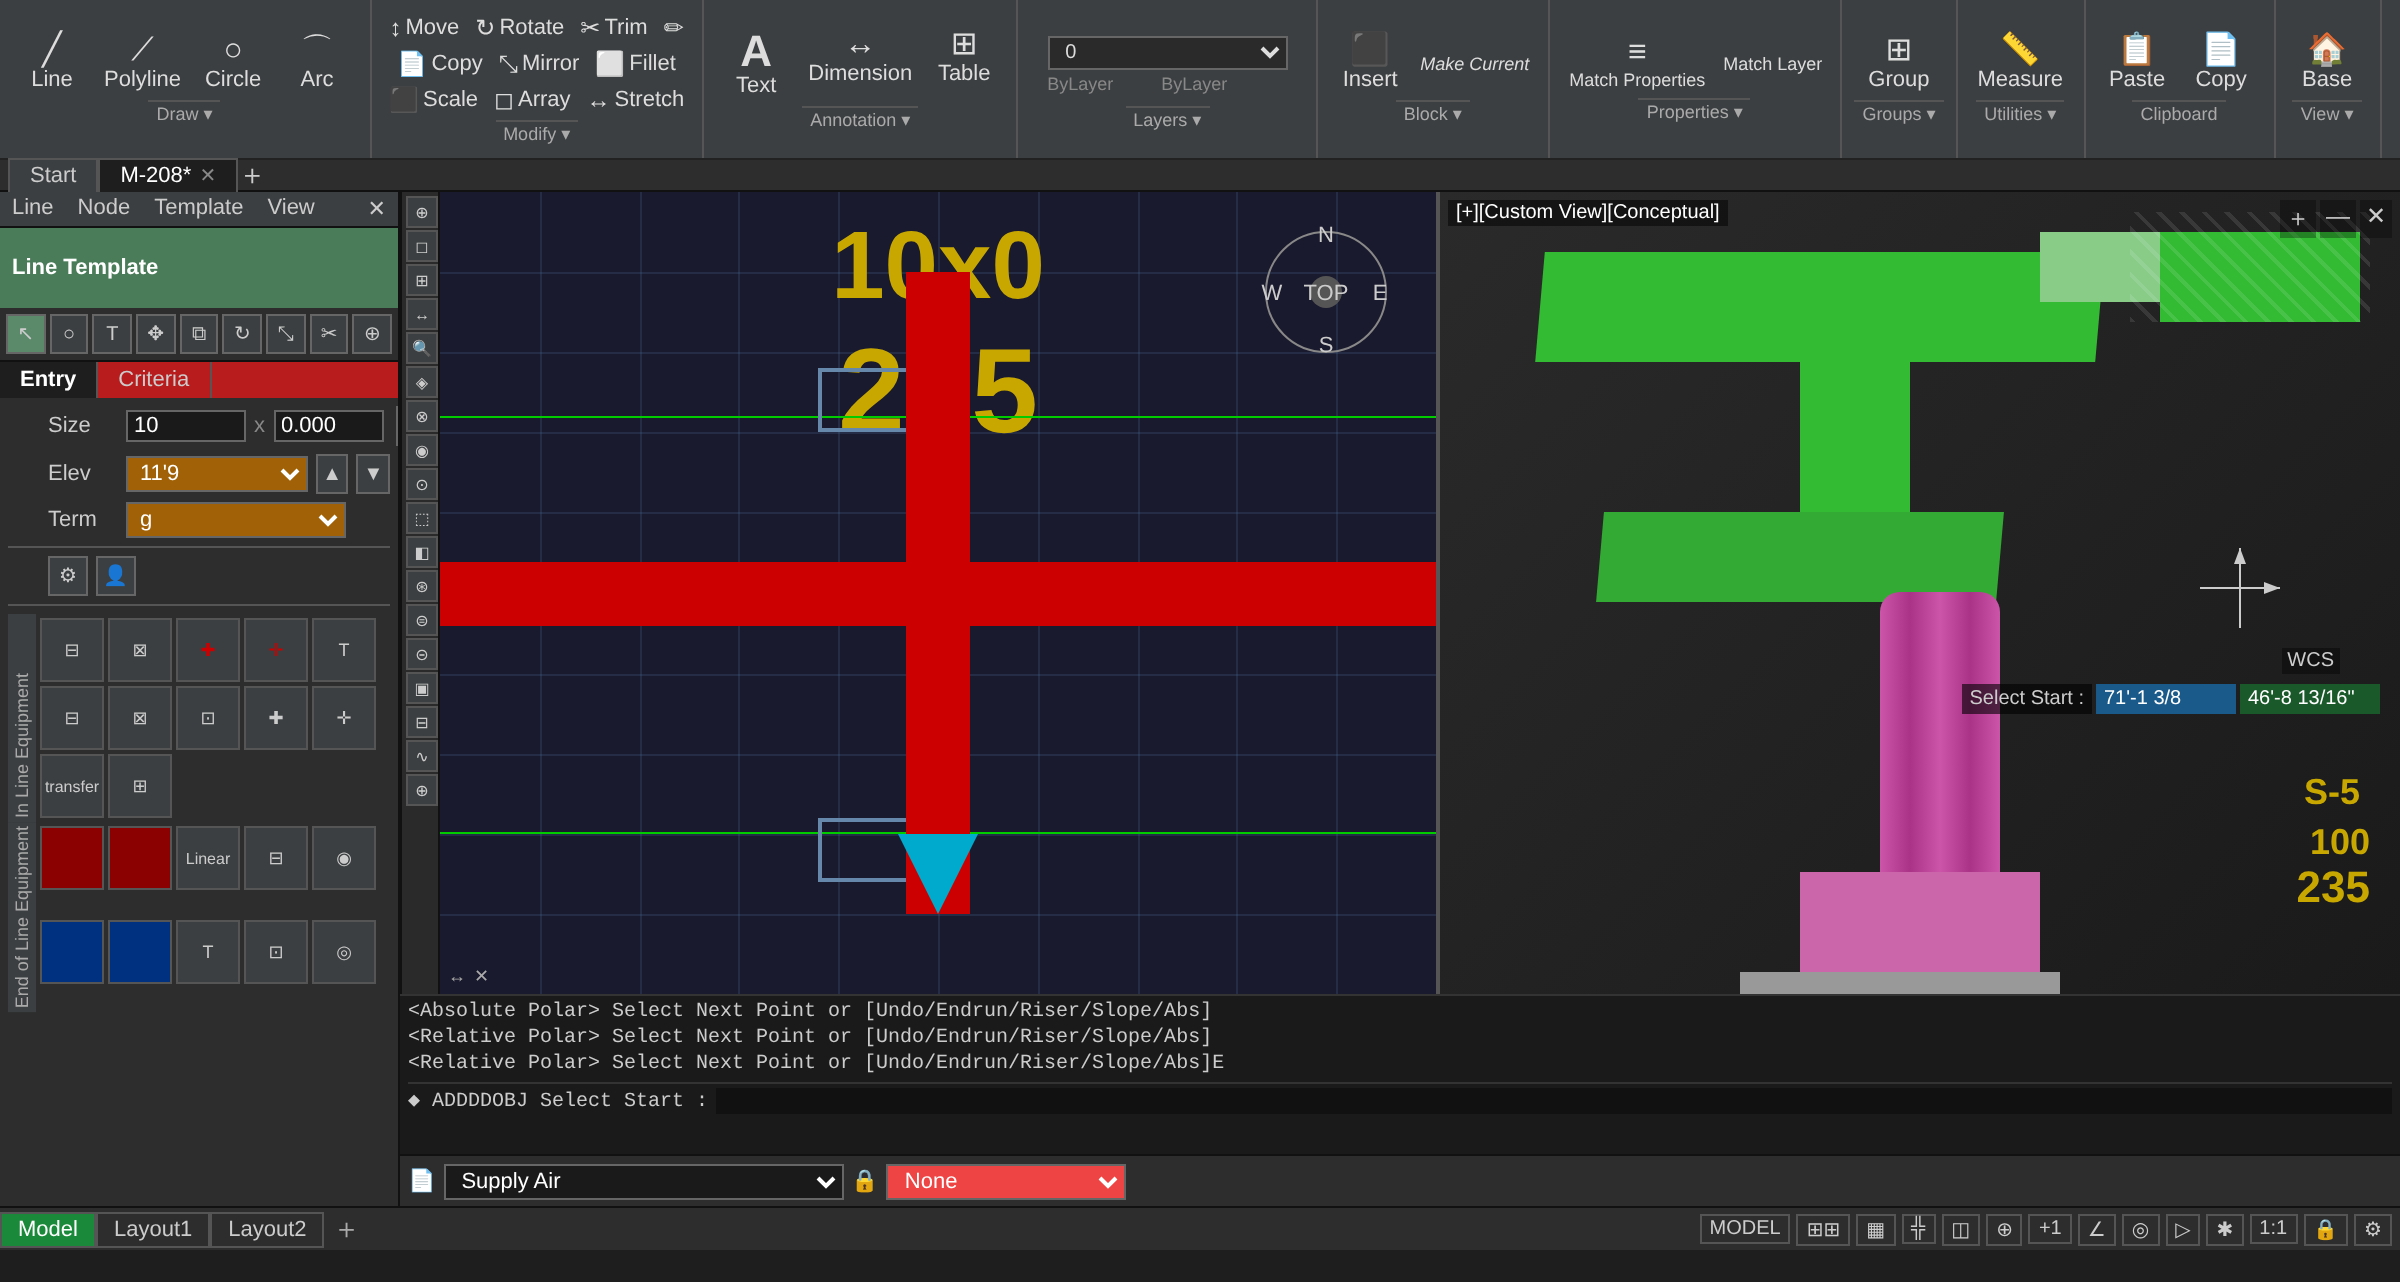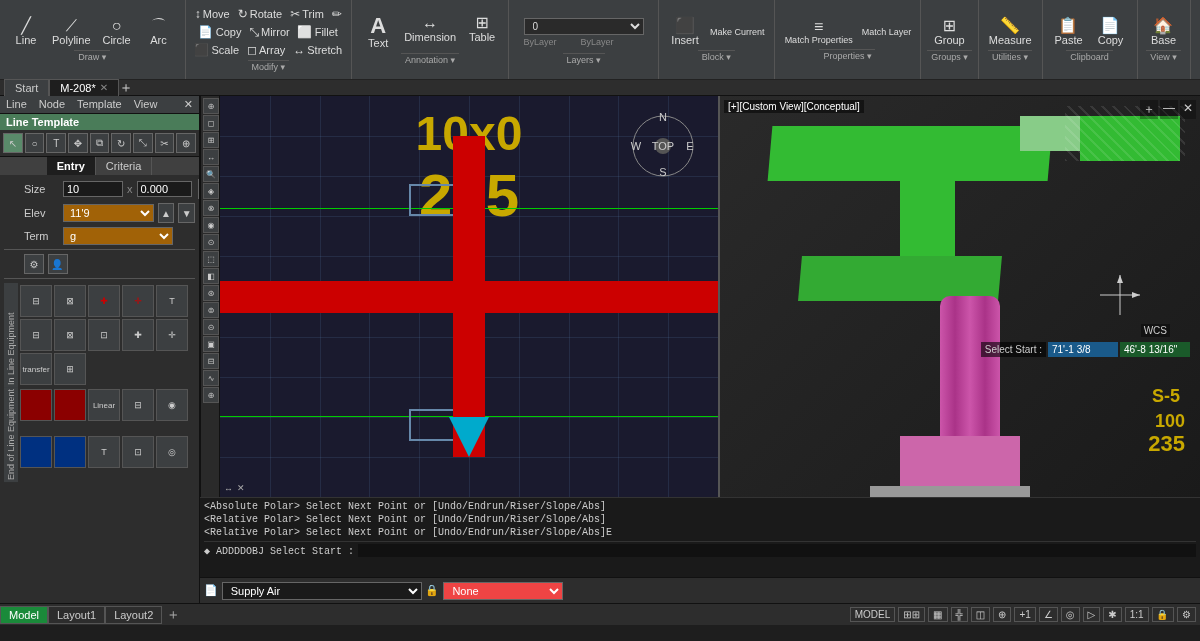--- a/index.html
+++ b/index.html
@@ -28,22 +28,22 @@
     .tab-add { cursor: pointer; color: #aaa; font-size: 14px; background: none; border: none; color: #ccc; }
 
     
     .main { display: flex; height: calc(641px - 80px - 28px - 26px); }
 
     
     .left-panel { width: 200px; background: #2d2d2d; border-right: 1px solid #111; display: flex; flex-direction: column; }
     .lp-menubar { display: flex; background: #3c3f41; border-bottom: 1px solid #111; }
     .lp-menu-item { padding: 2px 6px; cursor: pointer; color: #ccc; font-size: 11px; }
     .lp-close { margin-left: auto; padding: 2px 6px; cursor: pointer; color: #ccc; }
-    .lp-title { background: #4a7c59; color: #fff; padding: 2px 6px; font-size: 11px; font-weight: bold; }
-    .lp-tabs { display: flex; background: #404040; justify-content: center; }
+    .lp-title { background: #4a7c59; color: #fff; padding: 14px 6px; font-size: 11px; font-weight: bold; }
+    .lp-tabs { display: flex; background: #b91c1c; }
     .lp-tab { padding: 3px 10px; cursor: pointer; color: #ccc; border-right: 1px solid #555; font-size: 11px; }
     .lp-tab.active { background: #1e1e1e; color: #fff; font-weight: bold; }
     .lp-content { flex: 1; padding: 4px; overflow-y: auto; }
     .lp-row { display: flex; align-items: center; gap: 4px; margin-bottom: 4px; margin-left: 20px; }
     .lp-label { color: #ccc; min-width: 35px; font-size: 11px; }
     .lp-input { background: #1a1a1a; border: 1px solid #666; color: #fff; padding: 1px 3px; font-size: 11px; width: 60px; }
     .lp-select { background: #a16207; border: 1px solid #666; color: #fff; padding: 1px 2px; font-size: 11px; width: 110px; }
     .lp-icon-row { display: flex; gap: 2px; padding: 2px 0; }
     .lp-icon-btn { width: 20px; height: 20px; background: #3c3f41; border: 1px solid #666; cursor: pointer; display: flex; align-items: center; justify-content: center; font-size: 10px; color: #ccc; }
     .lp-icon-btn.active { background: #5a8a6a; }
@@ -226,21 +226,21 @@
     </div>
     <div class="tb-section-bottom">Layers ▾</div>
   </div>
 
   <div class="toolbar-group wide">
     <div class="tb-btn-row">
       <div class="tb-btn">
         <span class="icon">⬛</span>
         <span>Insert</span>
       </div>
-      <div class="tb-btn-small" style="font-size:9px;">Make Current</div>
+      <div class="tb-btn-small" style="font-size:9px;font-style:italic;">Make Current</div>
     </div>
     <div class="tb-section-bottom">Block ▾</div>
   </div>
 
   <div class="toolbar-group wide">
     <div class="tb-btn-row">
       <div class="tb-btn">
         <span class="icon">≡</span>
         <span style="font-size:9px;">Match Properties</span>
       </div>

